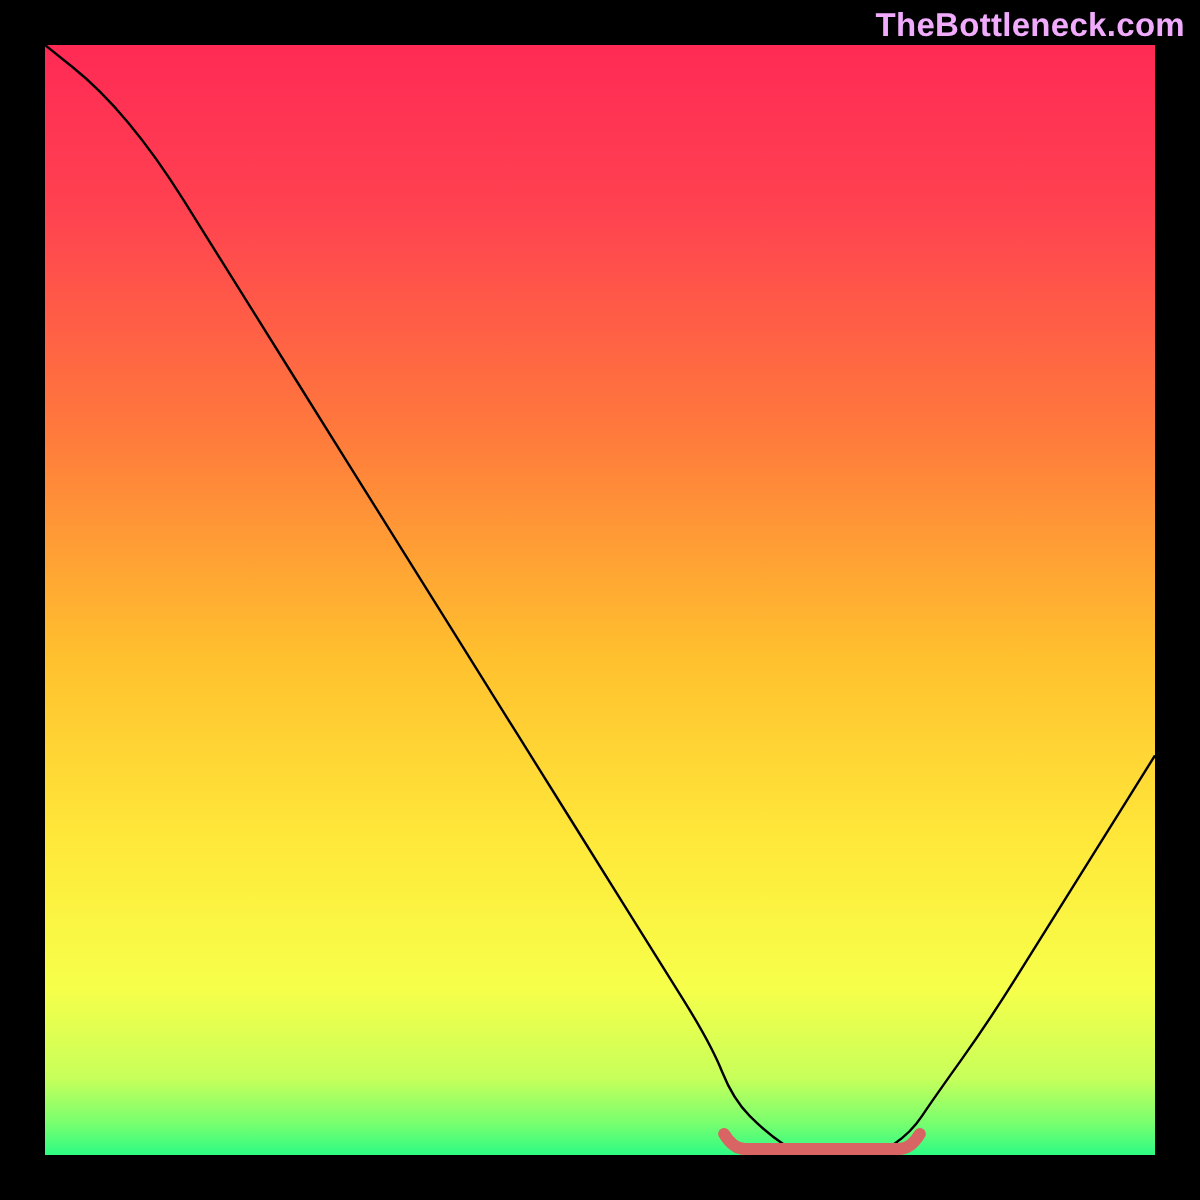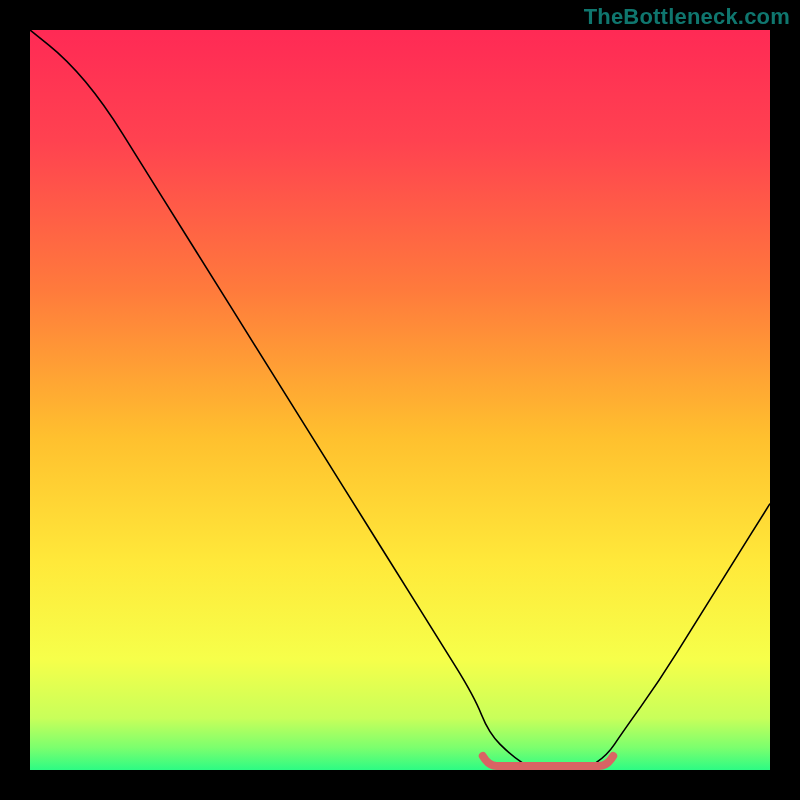--- a/index.html
+++ b/index.html
@@ -18,21 +18,21 @@
     width: 740px;
     height: 740px;
     background: #000;
   }
   .watermark {
     position: absolute;
     top: 4px;
     right: 10px;
     font-size: 22px;
     font-weight: 600;
-    color: #0f766e;
+    color: #f0abfc;
     letter-spacing: 0.2px;
   }
   svg {
     position: absolute;
     left: 30px;
     top: 30px;
     width: 740px;
     height: 740px;
   }
   .curve {

